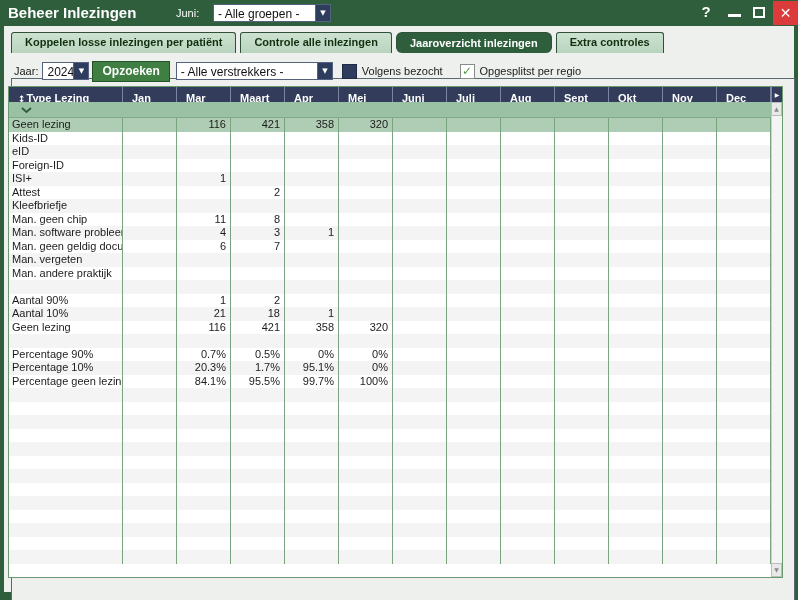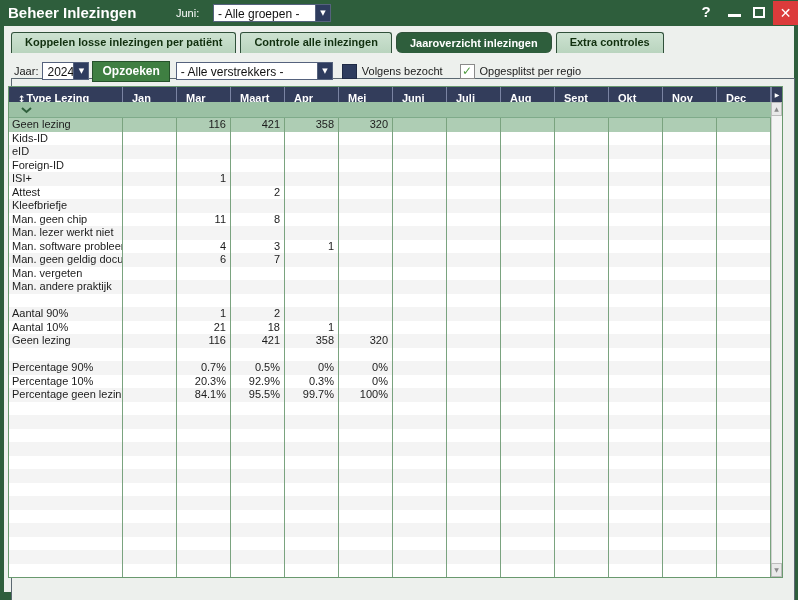--- a/index.html
+++ b/index.html
@@ -287,35 +287,20 @@
           <div class="cell vcell"></div>
           <div class="cell vcell"></div>
           <div class="cell vcell"></div>
           <div class="cell vcell"></div>
           <div class="cell vcell"></div>
           <div class="cell vcell"></div>
           <div class="cell vcell"></div>
           <div class="cell vcell"></div>
         </div>
         <div class="row cols">
-          <div class="cell lcell">Man. lezer werkt niet</div>
-          <div class="cell vcell"></div>
-          <div class="cell vcell"></div>
-          <div class="cell vcell"></div>
-          <div class="cell vcell"></div>
-          <div class="cell vcell"></div>
-          <div class="cell vcell"></div>
-          <div class="cell vcell"></div>
-          <div class="cell vcell"></div>
-          <div class="cell vcell"></div>
-          <div class="cell vcell"></div>
-          <div class="cell vcell"></div>
-          <div class="cell vcell"></div>
-        </div>
-        <div class="row cols">
           <div class="cell lcell">Man. software probleem</div>
           <div class="cell vcell"></div>
           <div class="cell vcell">4</div>
           <div class="cell vcell">3</div>
           <div class="cell vcell">1</div>
           <div class="cell vcell"></div>
           <div class="cell vcell"></div>
           <div class="cell vcell"></div>
           <div class="cell vcell"></div>
           <div class="cell vcell"></div>
@@ -455,22 +440,22 @@
           <div class="cell vcell"></div>
           <div class="cell vcell"></div>
           <div class="cell vcell"></div>
           <div class="cell vcell"></div>
           <div class="cell vcell"></div>
         </div>
         <div class="row cols">
           <div class="cell lcell">Percentage 10%</div>
           <div class="cell vcell"></div>
           <div class="cell vcell">20.3%</div>
-          <div class="cell vcell">92.9%</div>
-          <div class="cell vcell">0.3%</div>
+          <div class="cell vcell">1.7%</div>
+          <div class="cell vcell">95.1%</div>
           <div class="cell vcell">0%</div>
           <div class="cell vcell"></div>
           <div class="cell vcell"></div>
           <div class="cell vcell"></div>
           <div class="cell vcell"></div>
           <div class="cell vcell"></div>
           <div class="cell vcell"></div>
           <div class="cell vcell"></div>
         </div>
         <div class="row cols">

